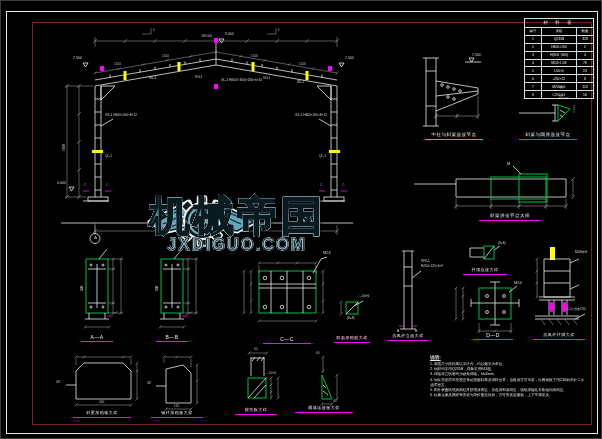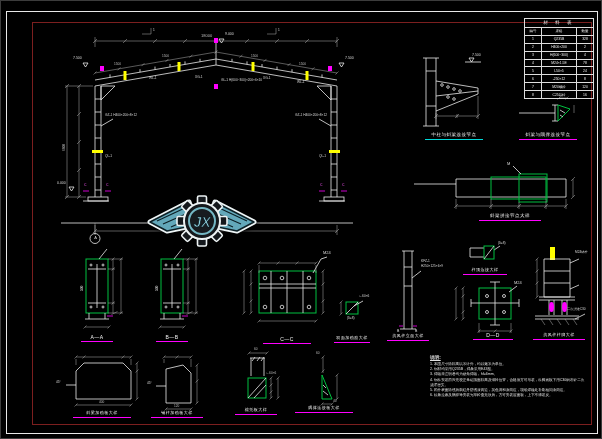--- a/index.html
+++ b/index.html
@@ -403,14 +403,18 @@
           <rect x="-4.5" y="-25" width="9" height="10" rx="1.5" transform="rotate(180)"></rect>
           <rect x="-4.5" y="-25" width="9" height="10" rx="1.5" transform="rotate(225)"></rect>
           <rect x="-4.5" y="-25" width="9" height="10" rx="1.5" transform="rotate(270)"></rect>
           <rect x="-4.5" y="-25" width="9" height="10" rx="1.5" transform="rotate(315)"></rect>
         </g>
         <circle r="18" fill="#14181c" stroke="#ecf2f3" stroke-width="2"></circle>
         <circle r="13" fill="#171b1f" stroke="#74b7c4" stroke-width="2"></circle>
         <text x="0" y="5.5" text-anchor="middle" font-size="14" font-weight="bold" font-style="italic" fill="#8ecddb" stroke="#06141a" stroke-width="0.7">JX</text>
       </g>
     </svg>
+    <div class="wm-text">
+      <div class="wm-title">机械帝国</div>
+      <div class="wm-domain">JXDIGUO.COM</div>
+    </div>
   </div>
 </div>
 
 </body></html>

